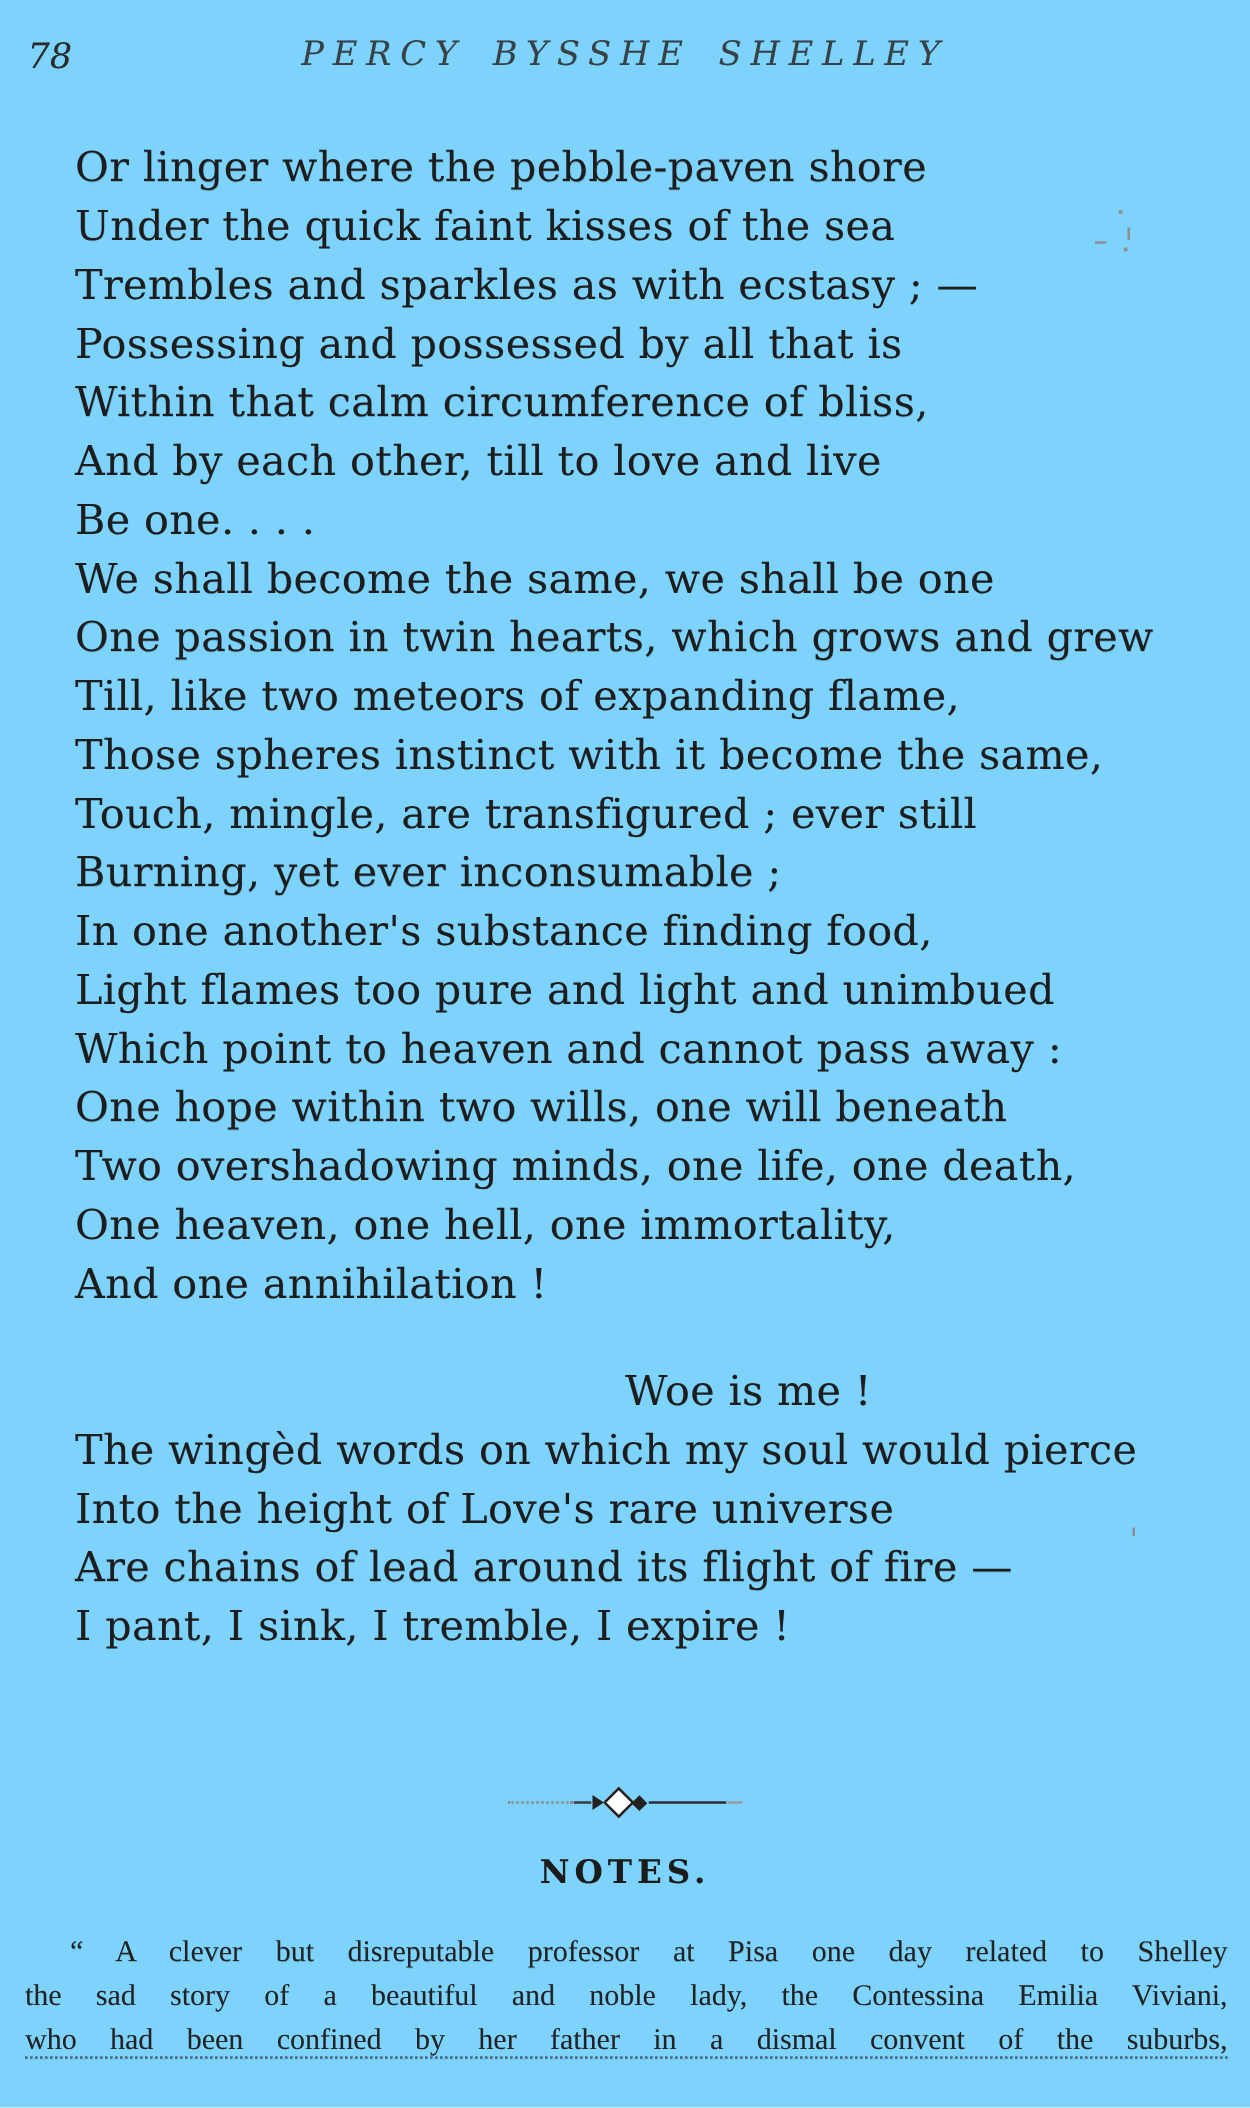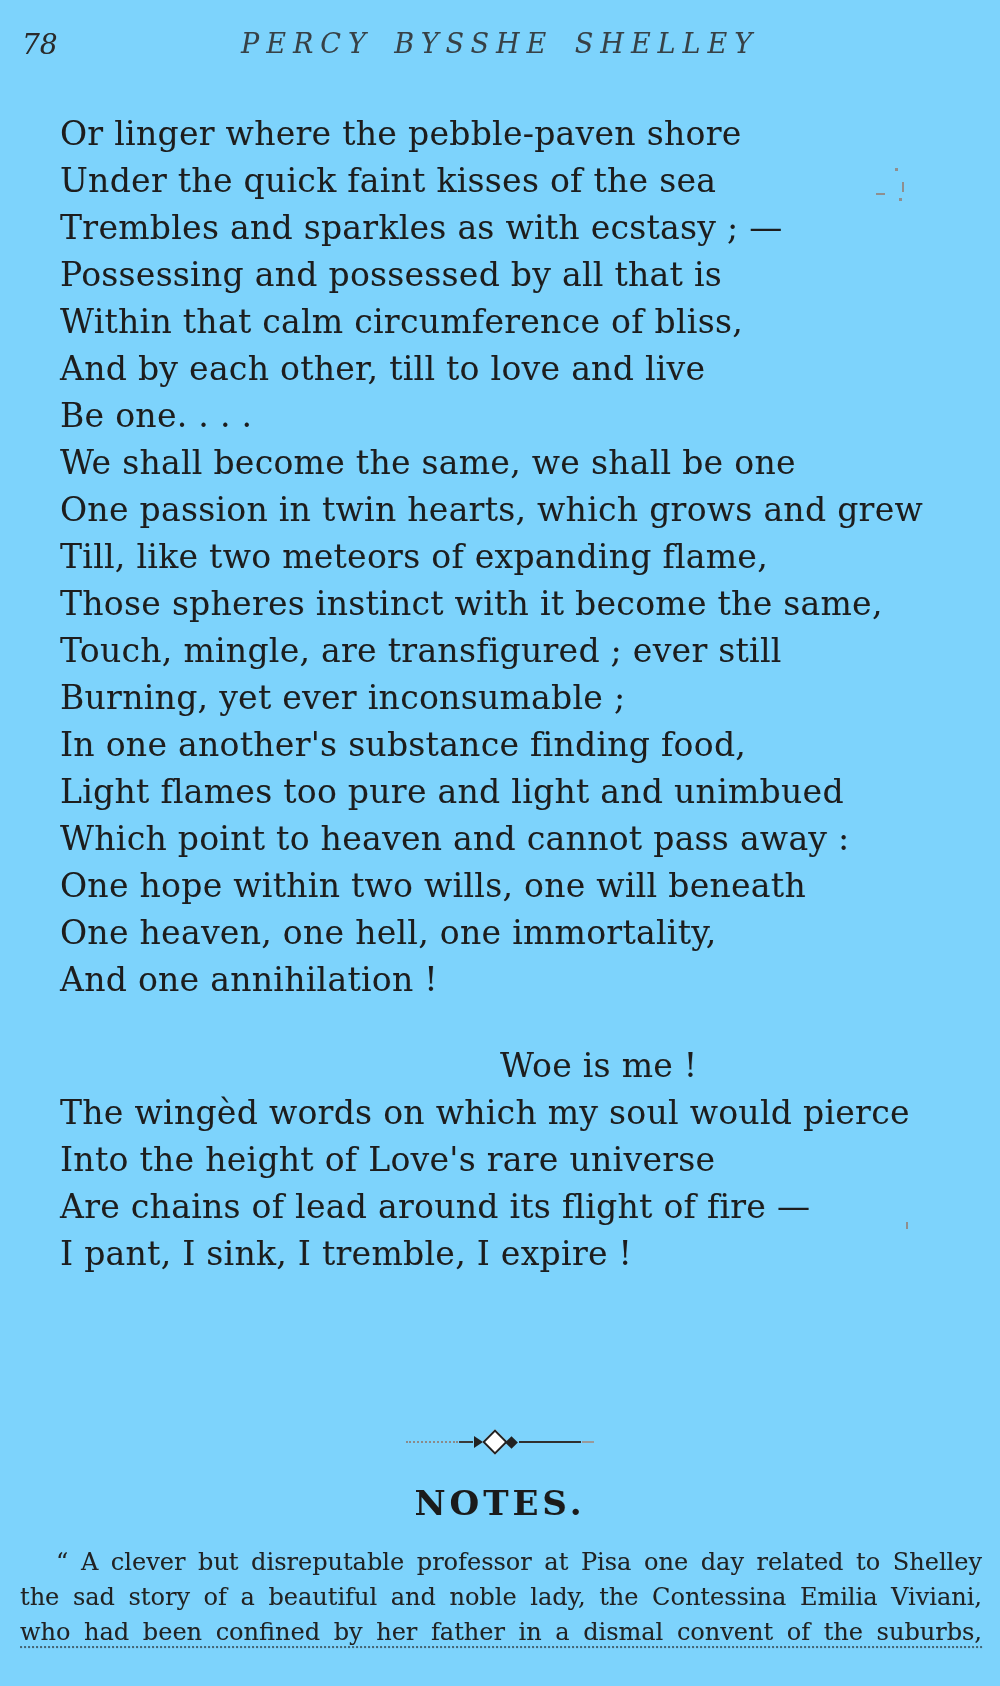--- a/index.html
+++ b/index.html
@@ -90,37 +90,38 @@
   }
   .orn-fade {
     width: 12px; height: 2px; background: #9a9a9a;
   }
 
   .notes-heading {
     position: absolute;
     top: 1483px; left: 0; right: 0;
     text-align: center;
     font-weight: bold;
-    font-size: 34px;
+    font-size: 26px;
     letter-spacing: 4px;
     color: #1b1b1b;
   }
 
   .notes {
     position: absolute;
     top: 1545px; left: 20px;
     width: 962px;
     font-size: 24px;
     line-height: 35px;
     color: #222;
   }
   .nline {
     text-align: justify;
     text-align-last: justify;
     white-space: normal;
+    font-family: Liberation Serif, serif;
   }
   .nline.first { text-indent: 36px; }
   .nline.worn {
     text-decoration: underline dotted rgba(40,40,40,0.55);
     text-decoration-thickness: 2px;
     text-underline-offset: 6px;
   }
 
   
   .artifact { position: absolute; background: transparent; }
@@ -150,20 +151,21 @@
     <div class="pline">We shall become the same, we shall be one</div>
     <div class="pline">One passion in twin hearts, which grows and grew</div>
     <div class="pline">Till, like two meteors of expanding flame,</div>
     <div class="pline">Those spheres instinct with it become the same,</div>
     <div class="pline">Touch, mingle, are transfigured ; ever still</div>
     <div class="pline">Burning, yet ever inconsumable ;</div>
     <div class="pline">In one another's substance finding food,</div>
     <div class="pline">Light flames too pure and light and unimbued</div>
     <div class="pline">Which point to heaven and cannot pass away :</div>
     <div class="pline">One hope within two wills, one will beneath</div>
+    <div class="pline">Two overshadowing minds, one life, one death,</div>
     <div class="pline">One heaven, one hell, one immortality,</div>
     <div class="pline">And one annihilation !</div>
 
     <div class="pline interjection">Woe is me !</div>
 
     <div class="pline">The wingèd words on which my soul would pierce</div>
     <div class="pline">Into the height of Love's rare universe</div>
     <div class="pline">Are chains of lead around its flight of fire —</div>
     <div class="pline">I pant, I sink, I tremble, I expire !</div>
   </div>

